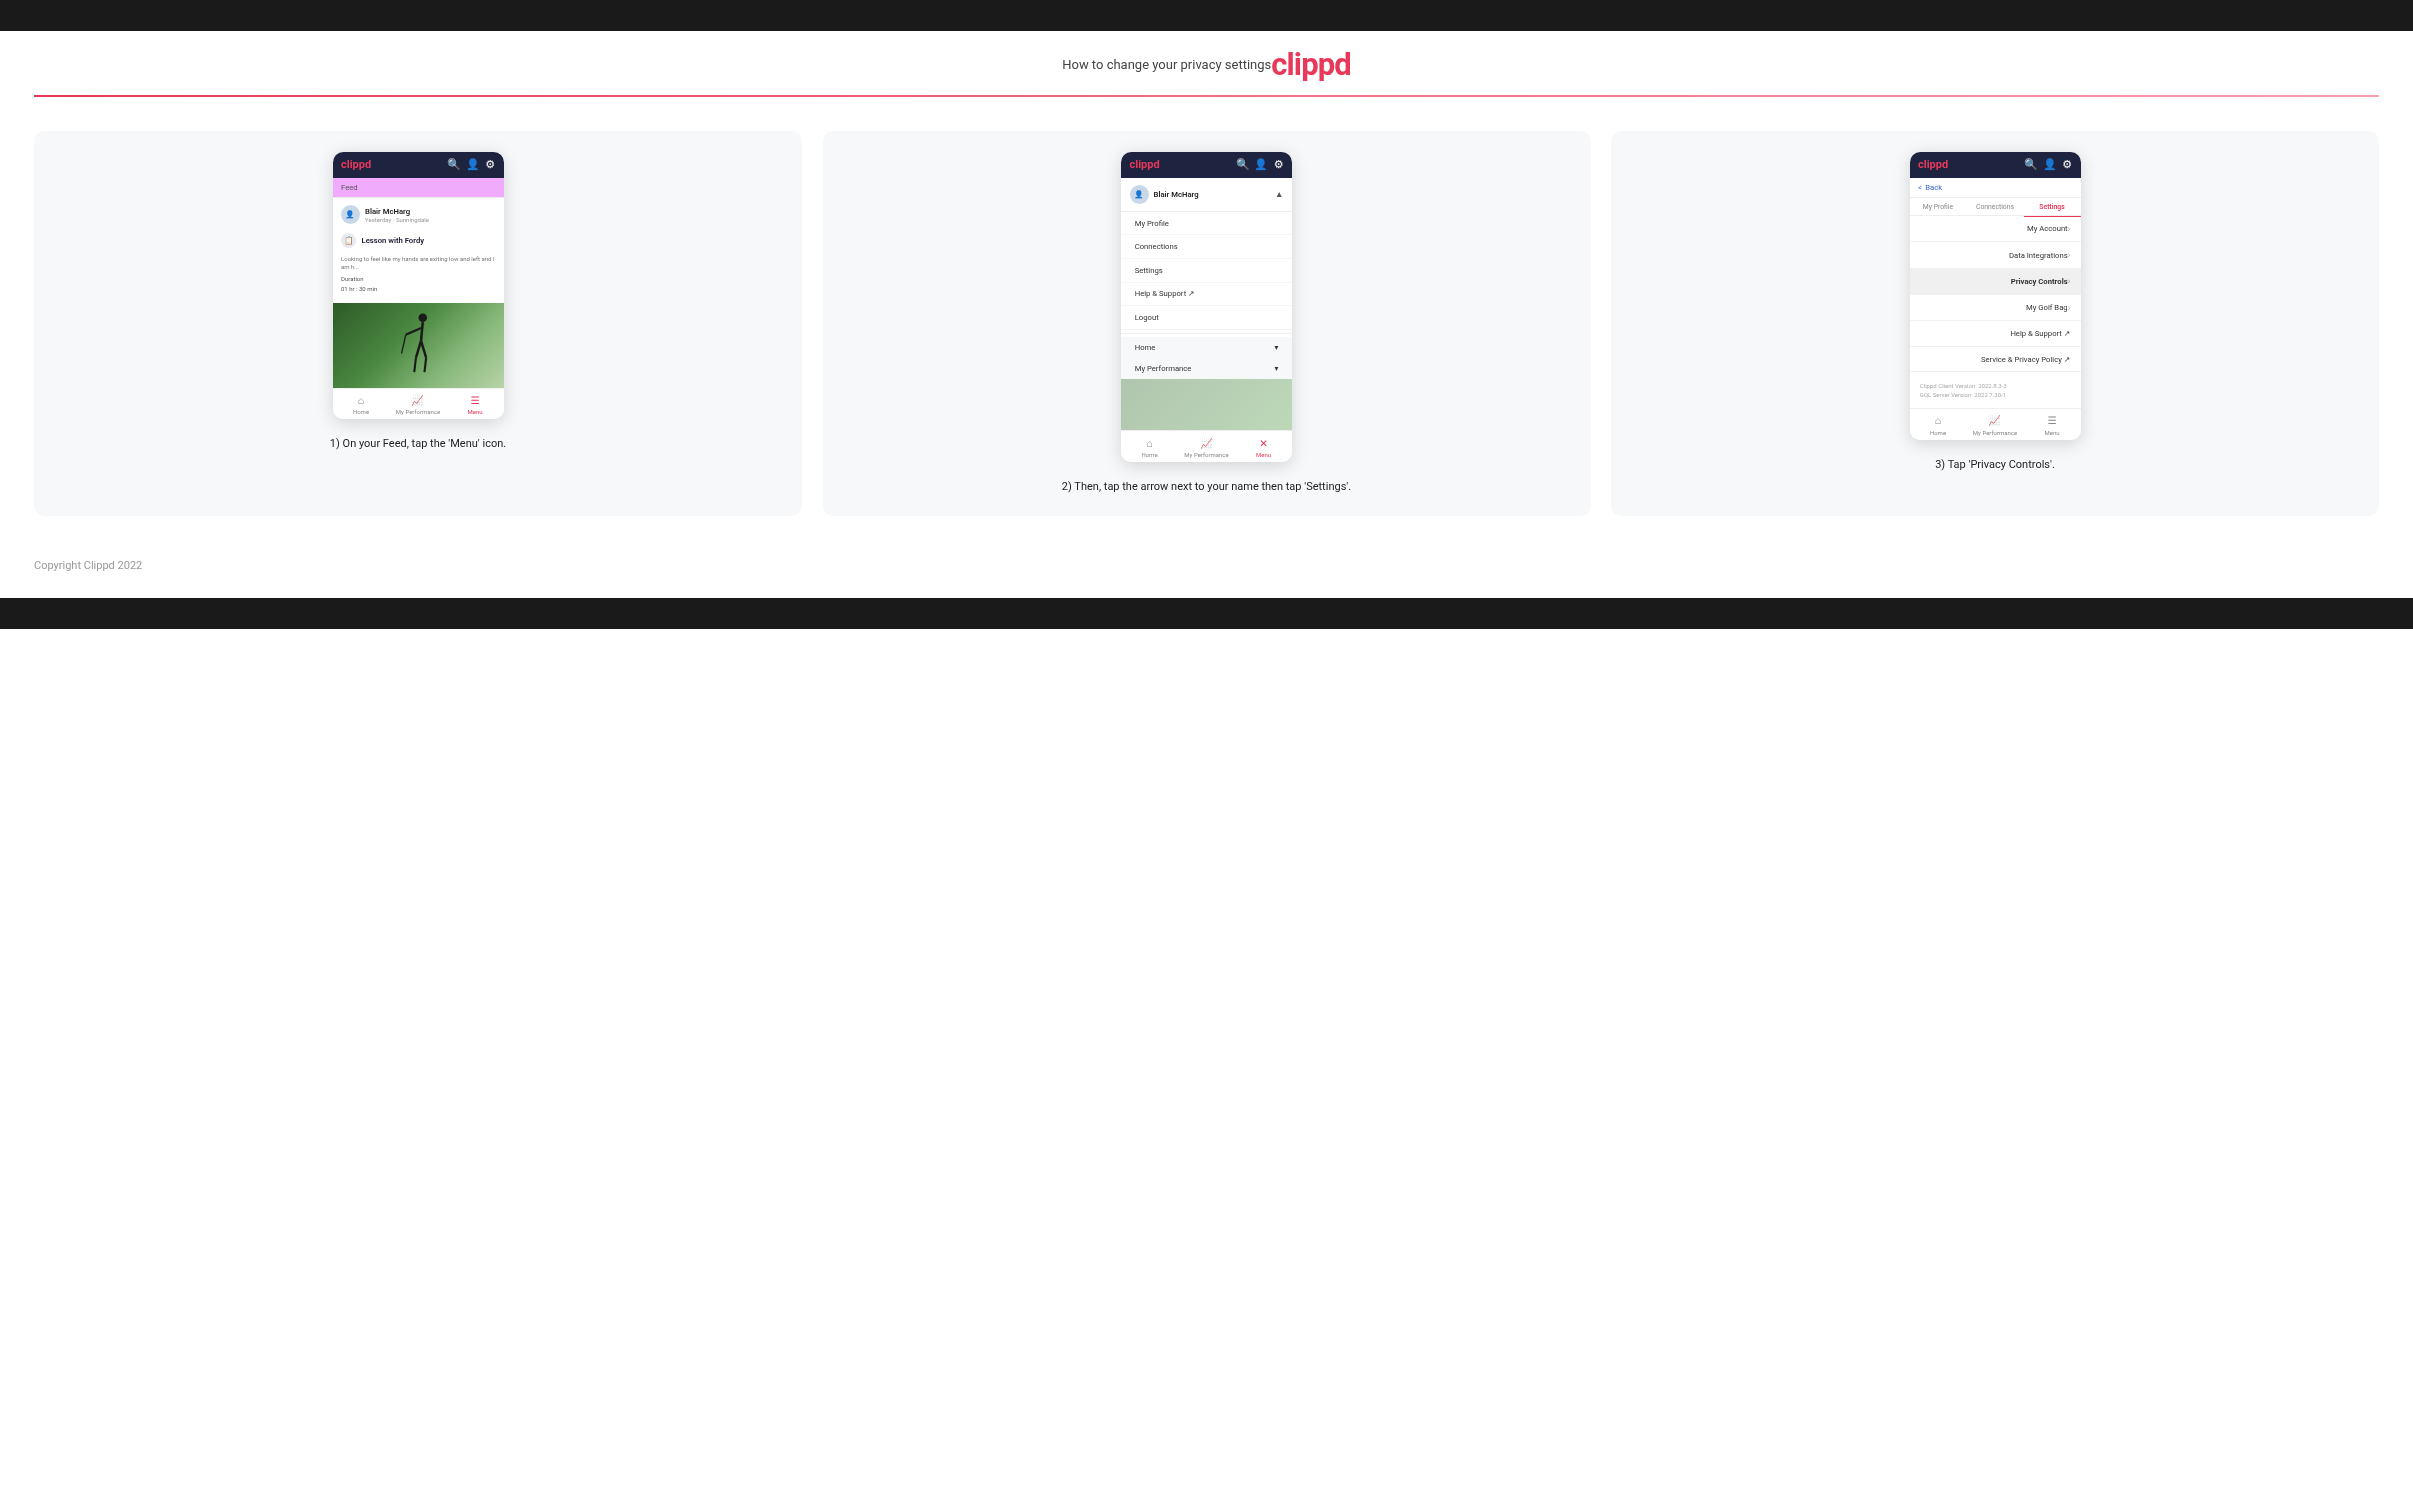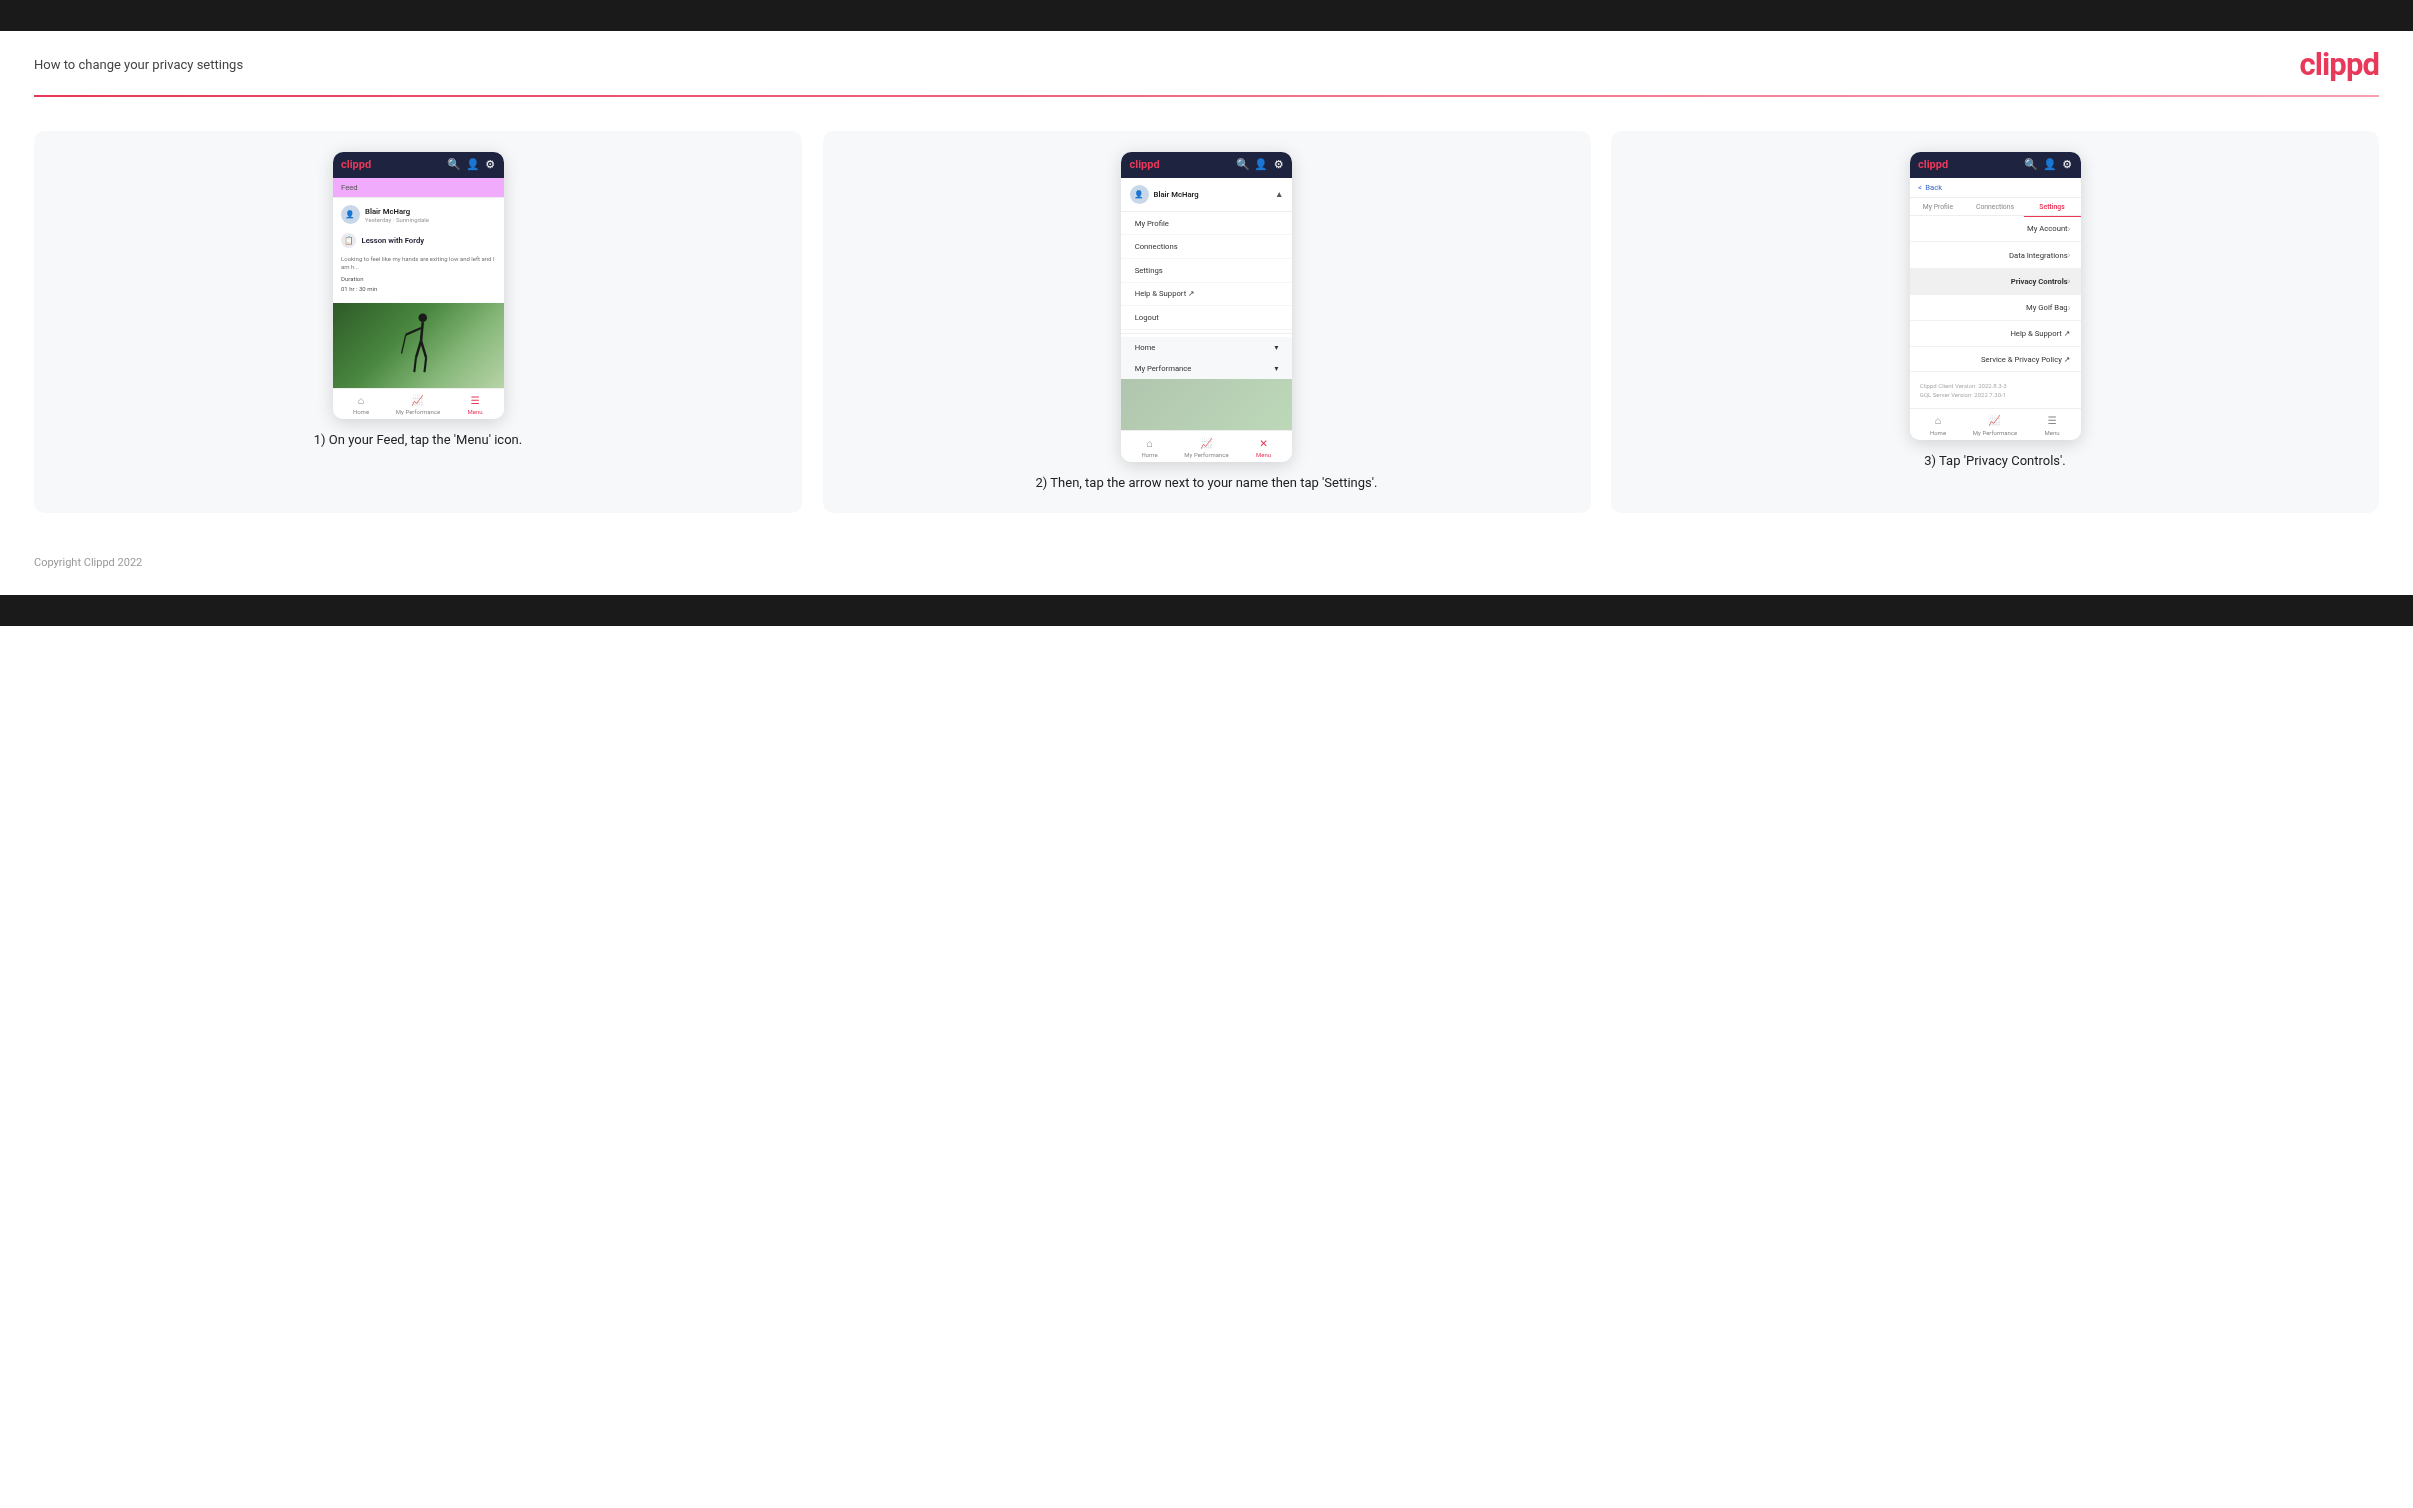--- a/index.html
+++ b/index.html
@@ -13,21 +13,21 @@
     .top-bar {
       background: #1a1a1a;
       height: 31px;
       width: 100%;
     }
 
     
     .header {
       display: flex;
       align-items: center;
-      justify-content: space-between;
+      justify-content: center;
       padding: 15.4px 34px 12px 34px;
     }
     .header-title {
       font-size: 13px;
       color: #444;
     }
     .logo {
       font-size: 31px;
       font-weight: 700;
       color: #e8395a;
@@ -70,22 +70,22 @@
       flex: 1;
       background: #f7f8fa;
       border-radius: 10.3px;
       padding: 20.5px;
       display: flex;
       flex-direction: column;
       align-items: center;
     }
 
     .step-caption {
-      margin-top: 11px;
-      font-size: 13px;
+      margin-top: 17px;
+      font-size: 11px;
       color: #222;
       text-align: center;
       line-height: 1.5;
     }
 
     
     .phone-mockup {
       width: 171px;
       border-radius: 10.3px;
       overflow: hidden;

